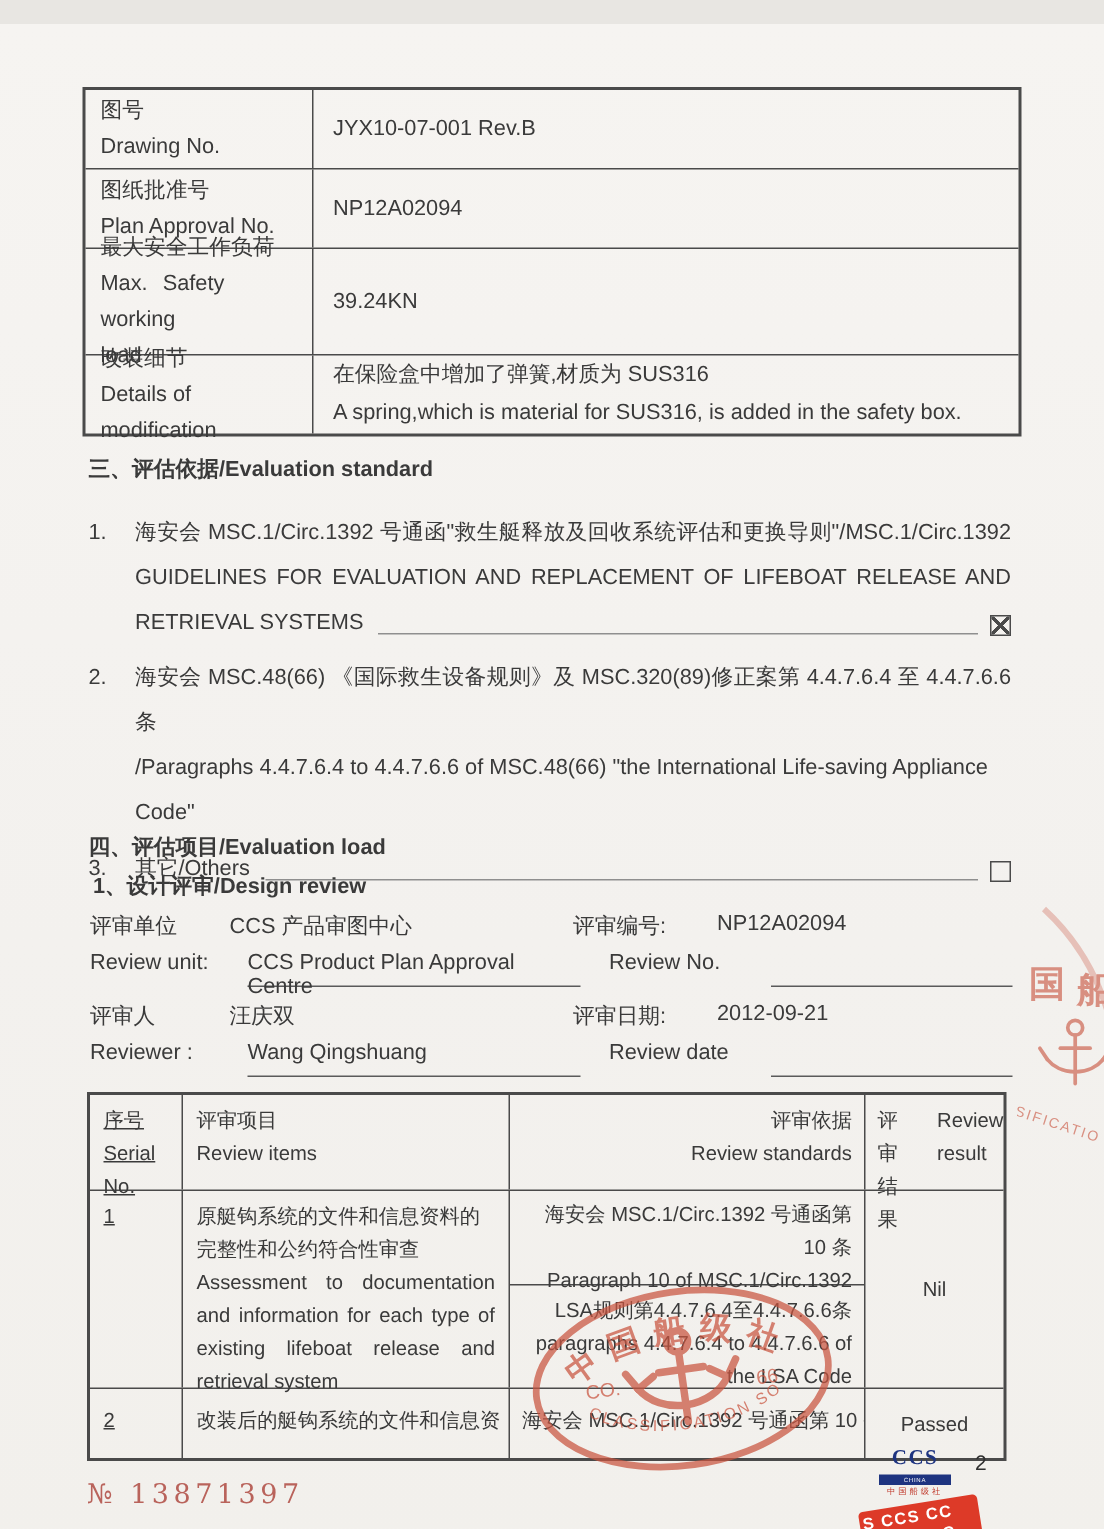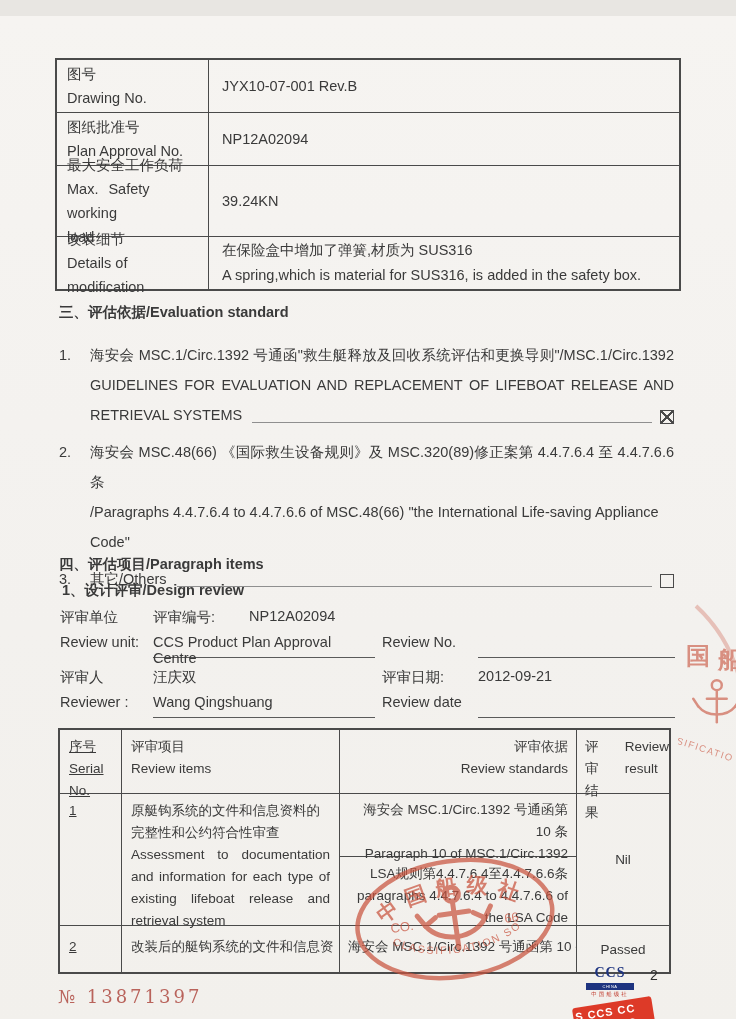--- a/index.html
+++ b/index.html
@@ -34,21 +34,21 @@
   .cb { width:14px; height:14px; flex:0 0 14px; border:1.5px solid #4a4a4a; margin-bottom:6px; }
   .cb[data-checked="true"]{
     background-image:
       linear-gradient(45deg, transparent 44%, #4a4a4a 44%, #4a4a4a 56%, transparent 56%),
       linear-gradient(135deg, transparent 44%, #4a4a4a 44%, #4a4a4a 56%, transparent 56%);
   }
   
   .form { position:absolute; left:60px; top:590px; width:615px; font-size:14.5px; }
   .frow { display:flex; align-items:flex-start; }
   .frow.zh { height:28px; padding-top:2px; }
-  .frow.en { height:32px; }
+  .frow.en { height:32px;gap:12px; }
   .fc1 { width:93px; } .fc2 { width:222px; margin-right:7px; } .fc3 { width:96px; } .fc4 { flex:1; }
   .u { display:block; border-bottom:1.5px solid #5a5a5a; height:24px; }
   
   .tbl2 { position:absolute; left:58px; top:712px; width:613px; border:2px solid #4a4a4a; font-size:13.5px; background:transparent; }
   .t2row { display:flex; border-bottom:1.5px solid #4a4a4a; }
   .t2row:last-child { border-bottom:none; }
   .c-serial { width:62px; border-right:1.5px solid #4a4a4a; padding:6px 0 0 9px; line-height:22px;text-decoration:underline; }
   .c-items  { width:218px; border-right:1.5px solid #4a4a4a; padding:6px 9px 0; line-height:22px; }
   .c-std    { width:237px; border-right:1.5px solid #4a4a4a;text-align:right; }
   .c-res    { flex:1; display:flex; align-items:center; justify-content:center; }
@@ -143,26 +143,27 @@
       <div class="item-body">
         <div class="lineflex">
           <span class="txt">其它/Others</span>
           <span class="fill"></span>
           <span class="cb" data-checked="false"></span>
         </div>
       </div>
     </div>
   </div>
 
-  <div class="hdg" style="left:59px; top:539px;">四、评估项目/Paragraph items</div>
+  <div class="hdg" style="left:59px; top:539px;">四、评估项目/Evaluation load</div>
   <div class="hdg" style="left:62px; top:565px;">1、设计评审/Design review</div>
 
   <div class="form">
     <div class="frow zh">
       <div class="fc1">评审单位</div>
+      <div class="fc2">CCS 产品审图中心</div>
       <div class="fc3">评审编号:</div>
       <div class="fc4">NP12A02094</div>
     </div>
     <div class="frow en">
       <div class="fc1">Review unit:</div>
       <div class="fc2">
           <span class="u">CCS Product Plan Approval Centre</span>
         </div>
       <div class="fc3">Review No.</div>
       <div class="fc4">

